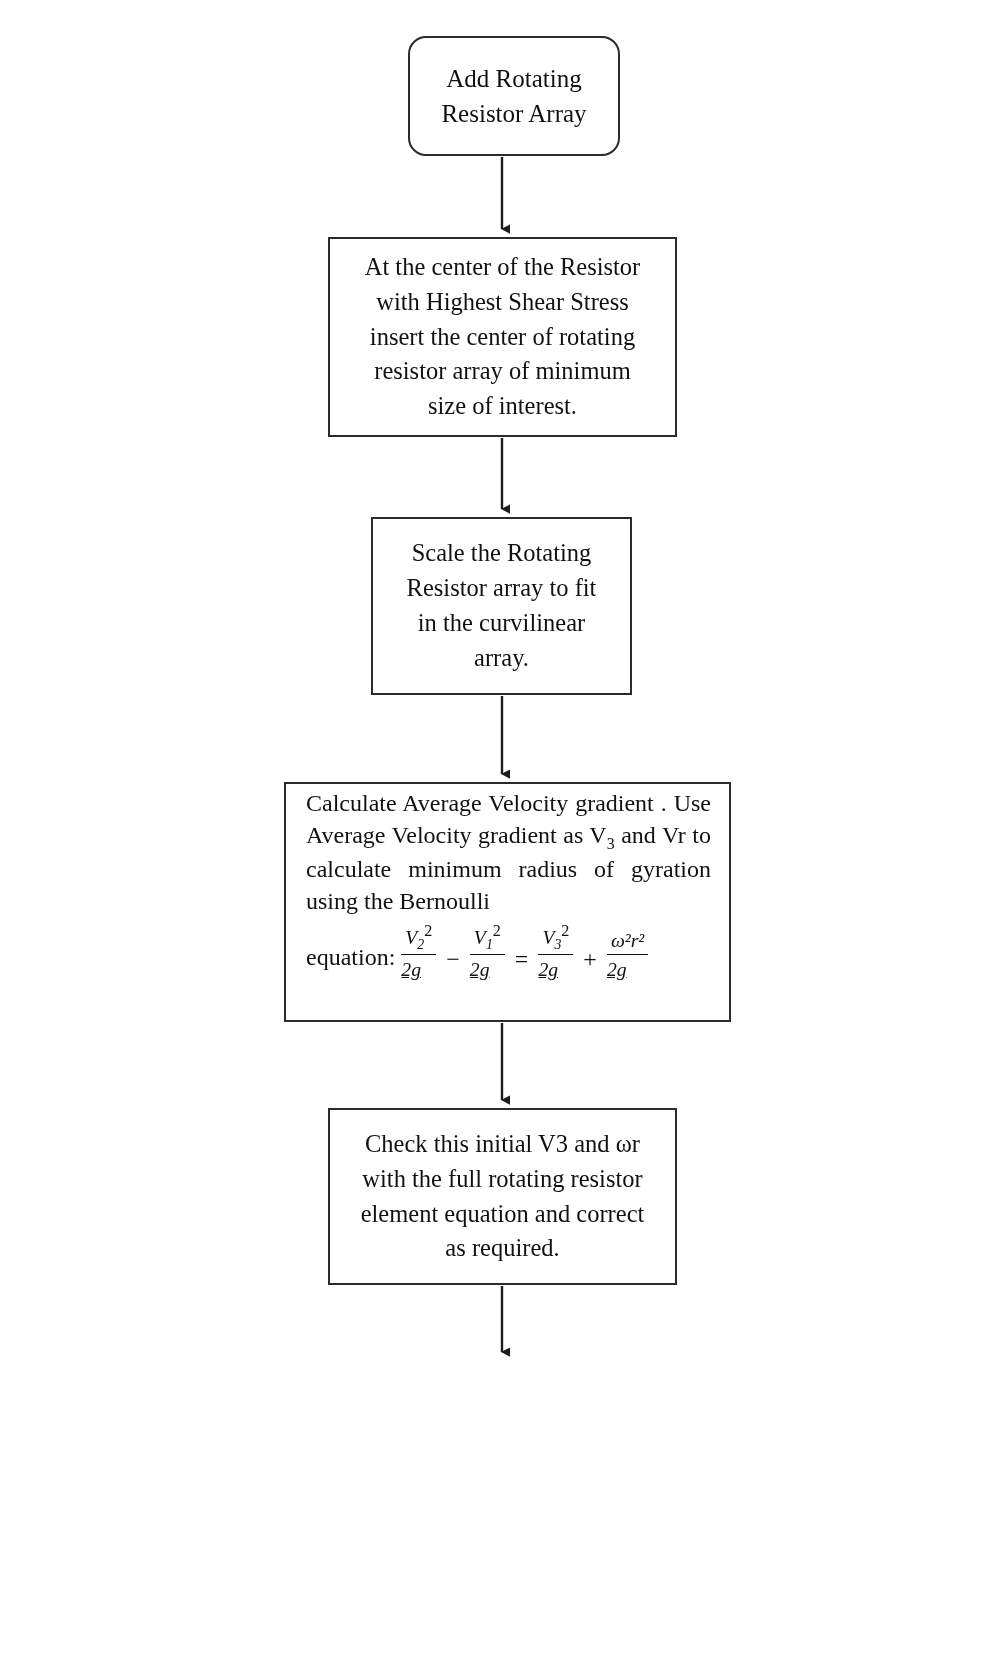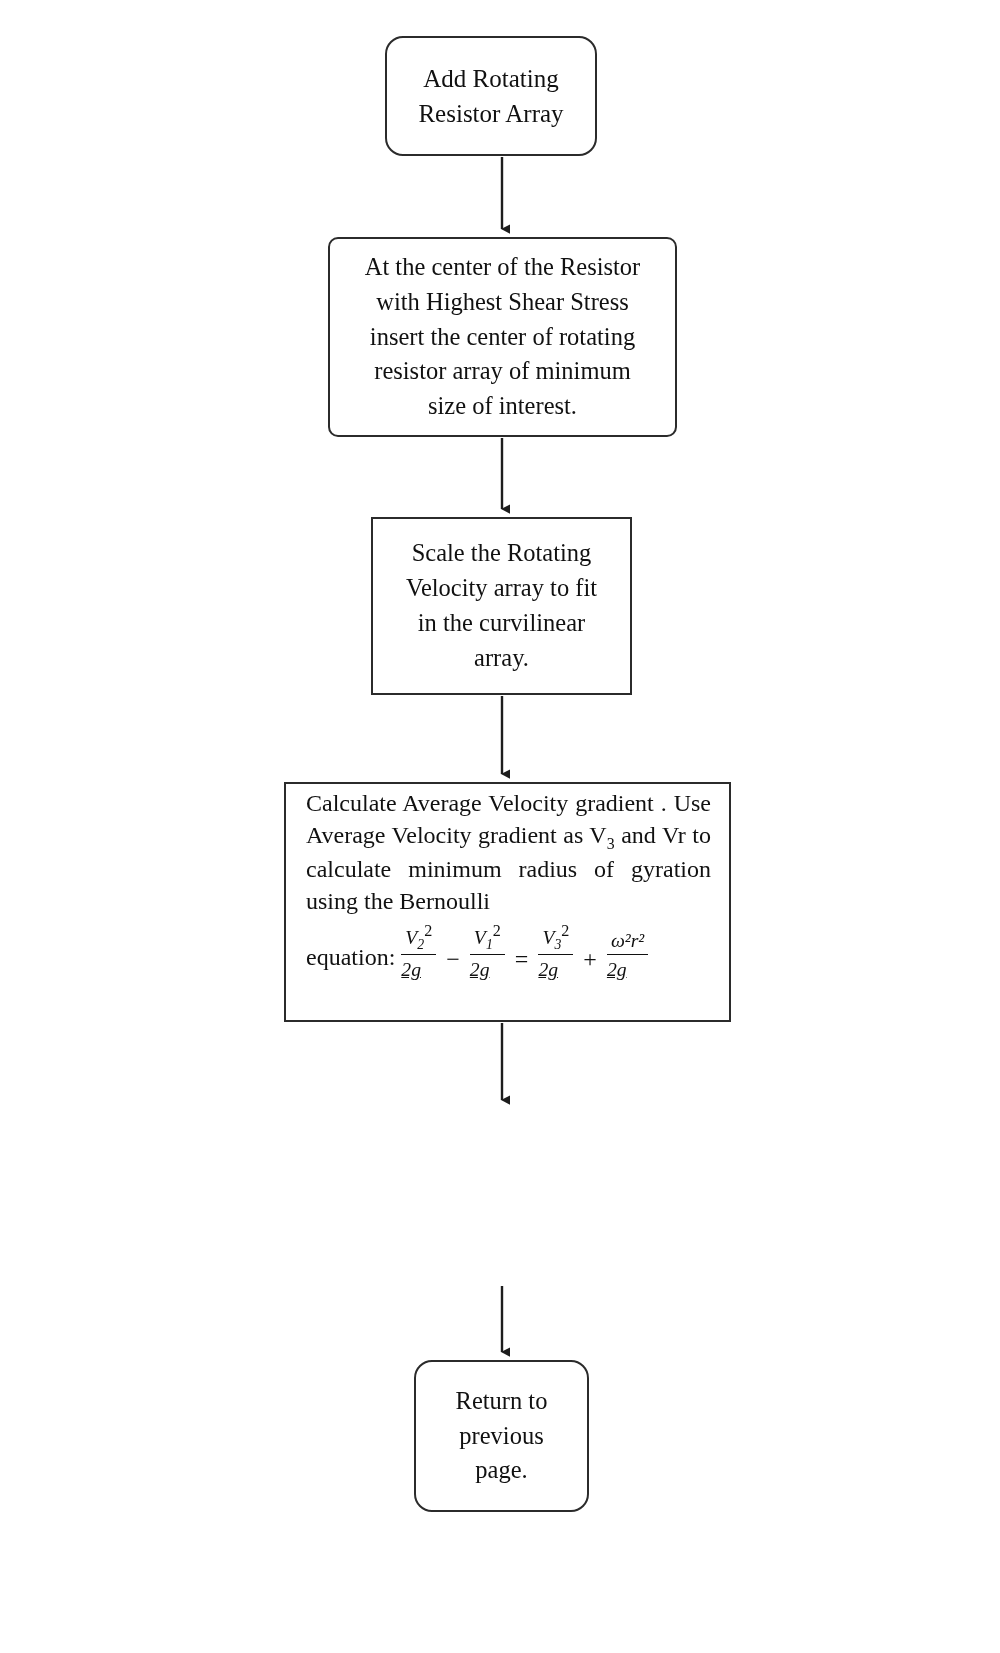--- a/index.html
+++ b/index.html
@@ -38,22 +38,22 @@
   }
   .node .txt {
     display: block;
     width: 100%;
     padding: 0 10px;
     box-sizing: border-box;
     white-space: pre-line;
   }
 
   
-  #node-start      { left: 385px; top: 36px;   width: 212px; height: 120px; font-size: 25px; }
-  #node-center     { left: 328px; top: 237px;  width: 349px; height: 200px; font-size: 24.5px; border-radius: 10px; }
+  #node-start      { left: 408px; top: 36px;   width: 212px; height: 120px; font-size: 25px; }
+  #node-center     { left: 328px; top: 237px;  width: 349px; height: 200px; font-size: 24.5px; }
   #node-scale      { left: 371px; top: 517px;  width: 261px; height: 178px; font-size: 24.5px; }
   #node-calc       { left: 284px; top: 782px;  width: 447px; height: 240px; font-size: 24px;
                      align-items: flex-start; }
   #node-check      { left: 328px; top: 1108px; width: 349px; height: 177px; font-size: 24.5px; }
   #node-return     { left: 414px; top: 1360px; width: 175px; height: 152px; font-size: 24.5px; }
 
   
   #node-calc .txt {
     text-align: justify;
     text-align-last: left;
@@ -133,29 +133,30 @@
   <div class="node" id="node-center">
     <span class="txt">At the center of the Resistor
 with Highest Shear Stress
 insert the center of rotating
 resistor array of minimum
 size of interest.</span>
   </div>
 
   <div class="node" id="node-scale">
     <span class="txt">Scale the Rotating
-Velocity array to fit
+Resistor array to fit
 in the curvilinear
 array.</span>
   </div>
 
   <div class="node" id="node-calc">
     <span class="txt"><span>Calculate Average Velocity gradient . Use Average Velocity gradient as V</span><sub class="vsub">3</sub><span> and Vr to calculate minimum radius of gyration using the Bernoulli </span><span class="eqline"><span>equation:</span><span class="math"><span class="frac"><span class="num">V<sub>2</sub><sup>2</sup></span><span class="den">2g</span></span><span class="op">−</span><span class="frac"><span class="num">V<sub>1</sub><sup>2</sup></span><span class="den">2g</span></span><span class="op">=</span><span class="frac"><span class="num">V<sub>3</sub><sup>2</sup></span><span class="den">2g</span></span><span class="op">+</span><span class="frac"><span class="num">ω²r²</span><span class="den">2g</span></span></span></span></span>
   </div>
 
+  <div class="node" id="node-check">
+    <span class="txt">Check this initial V3 and ωr
+with the full rotating resistor
+element equation and correct
+as required.</span>
+  </div>
 
-  <div class="node rounded" id="node-return">
-    <span class="txt">Return to
-previous
-page.</span>
-  </div>
 
 </div>
 
 </body></html>

